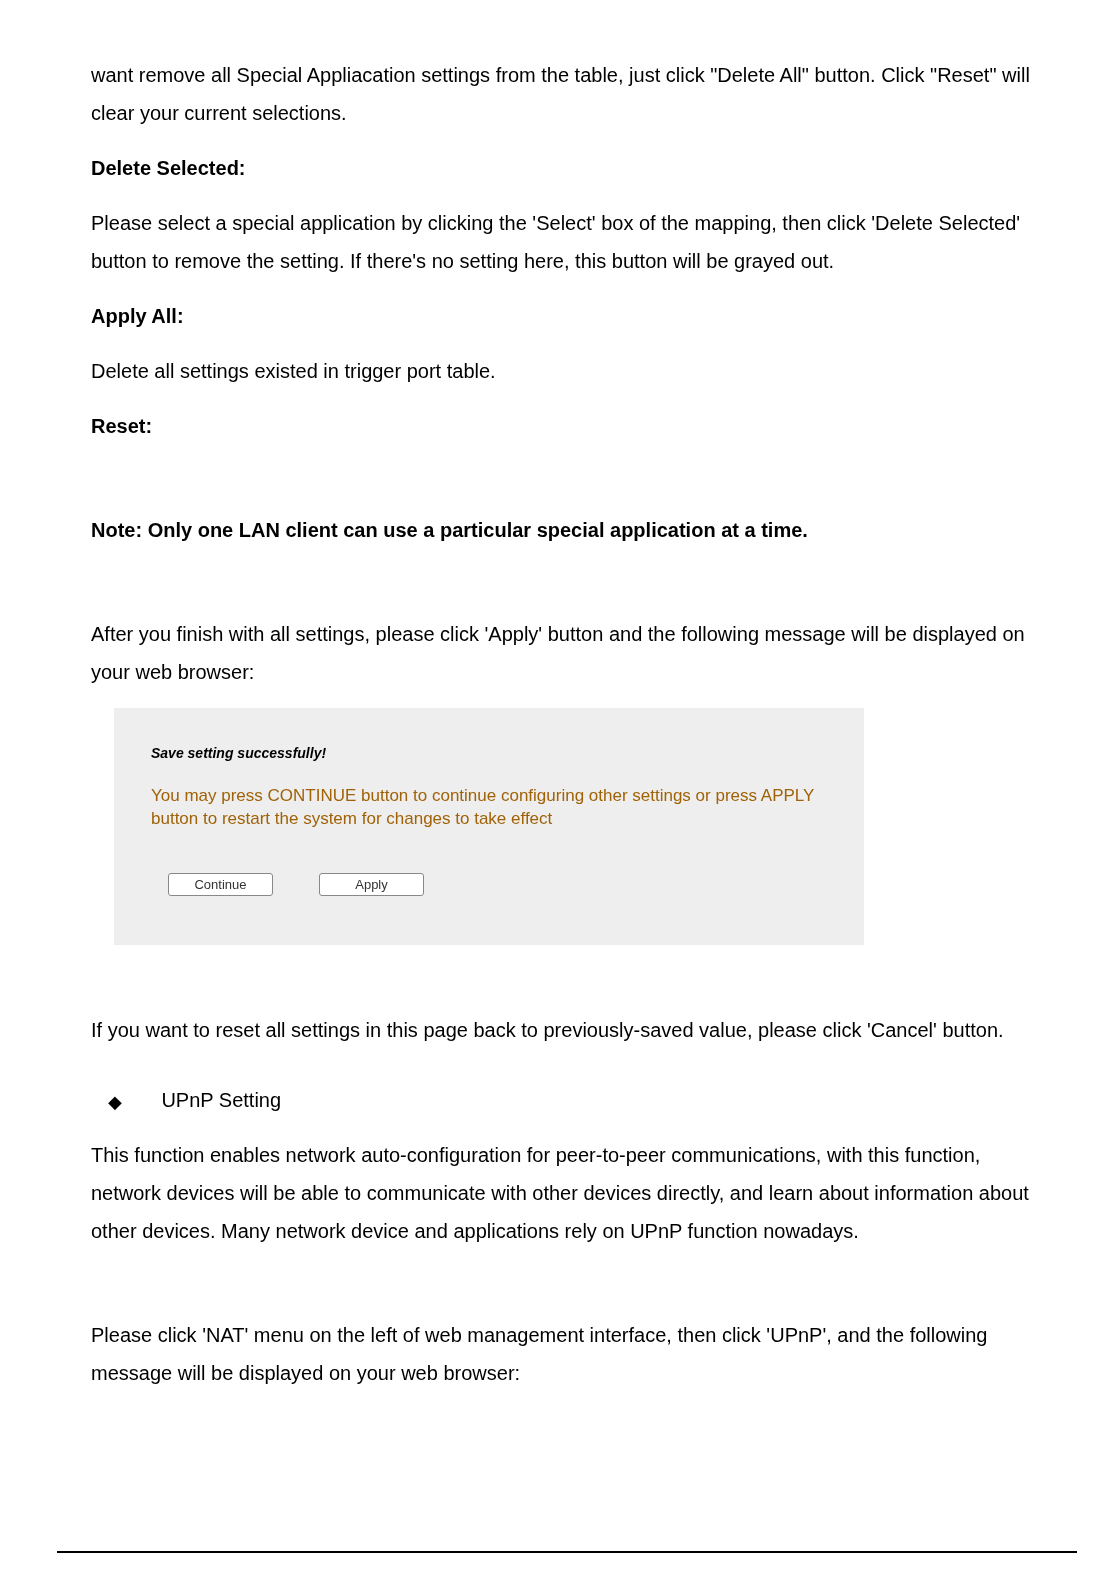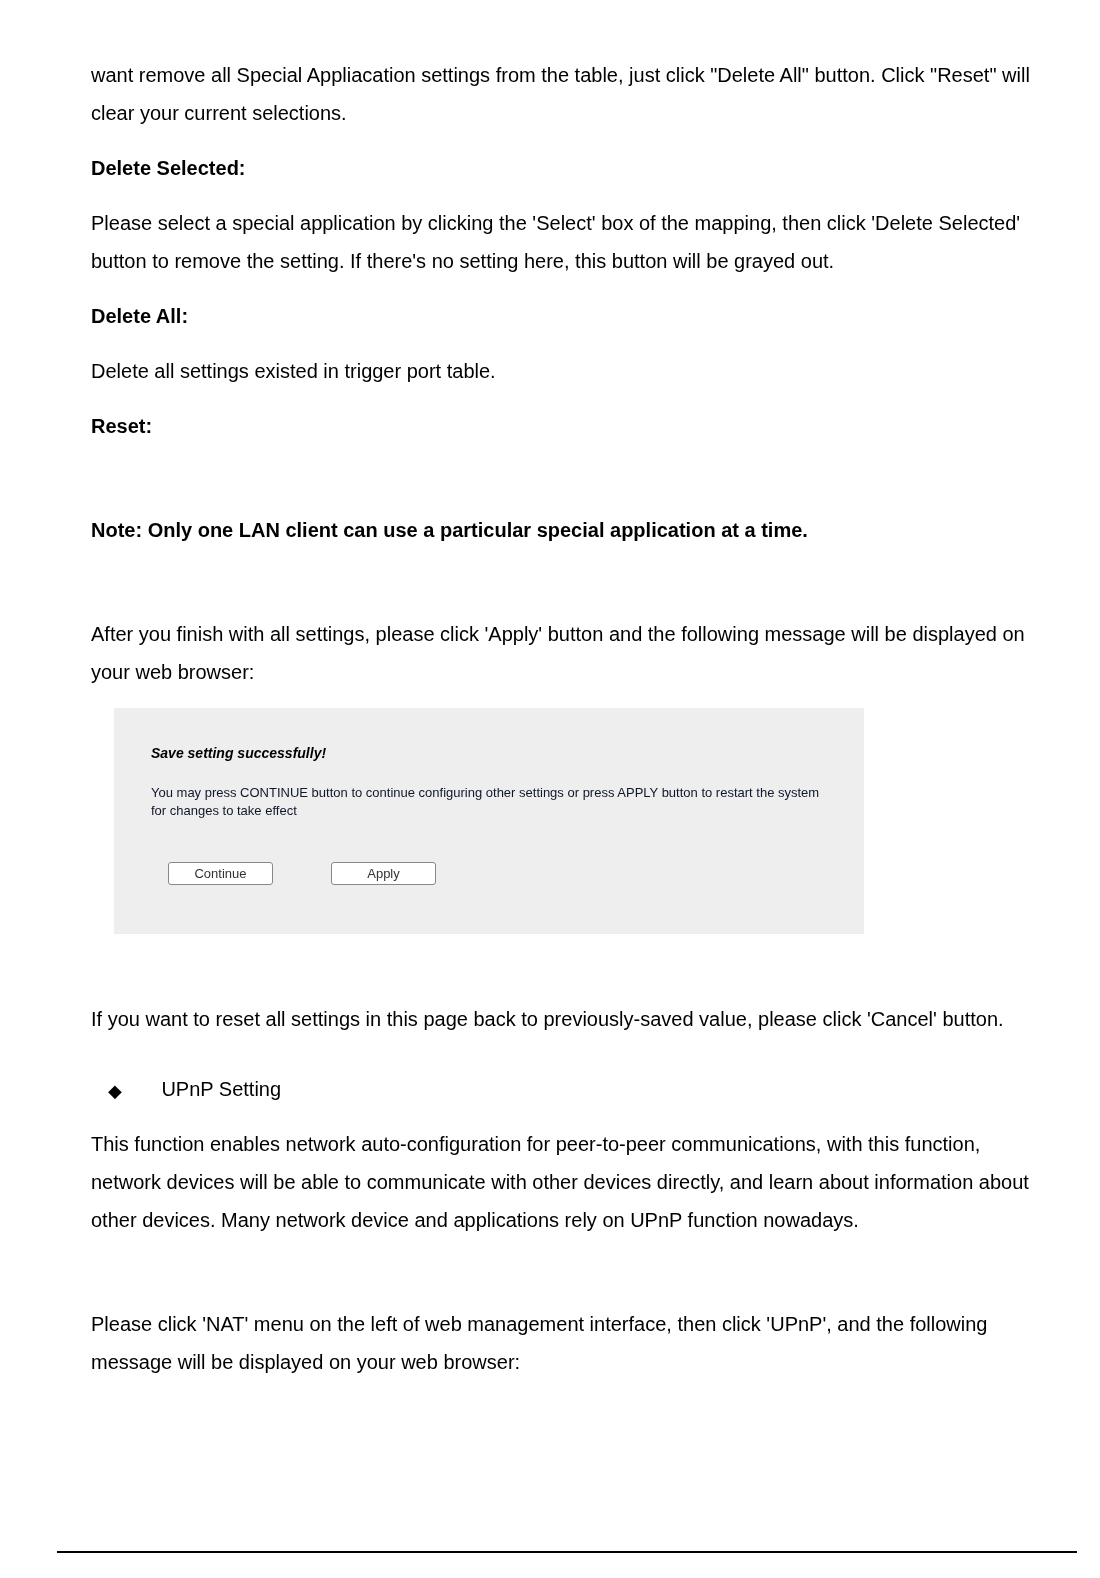--- a/index.html
+++ b/index.html
@@ -28,28 +28,28 @@
       font-family: Arial, sans-serif;
     }
     .dialog-title {
       font-weight: bold;
       font-style: italic;
       font-size: 14px;
       color: #000;
       margin-bottom: 10px;
     }
     .dialog-text {
-      font-size: 13px;
-      color: #0f172a;
+      font-size: 17px;
+      color: #a16207;
       line-height: 1.4;
       margin-bottom: 25px;
     }
     .dialog-buttons {
       display: flex;
-      gap: 24px;
+      gap: 12px;
     }
     .dialog-btn {
       background: #fff;
       border: 1px solid #888;
       border-radius: 3px;
       padding: 3px 0;
       width: 105px;
       font-size: 13px;
       font-family: Arial, sans-serif;
       text-align: center;
@@ -83,21 +83,21 @@
   </style>
 </head>
 <body>
 
 <div class="content">
   <p>want remove all Special Appliacation settings from the table, just click "Delete All" button. Click "Reset" will clear your current selections.</p>
 
   <p class="para-bold">Delete Selected:</p>
   <p>Please select a special application by clicking the 'Select' box of the mapping, then click 'Delete Selected' button to remove the setting. If there's no setting here, this button will be grayed out.</p>
 
-  <p class="para-bold">Delete All:</p>
+  <p class="para-bold">Apply All:</p>
   <p>Delete all settings existed in trigger port table.</p>
 
   <p class="para-bold">Reset:</p>
 
   <div class="spacer"></div>
 
   <p class="para-bold">Note: Only one LAN client can use a particular special application at a time.</p>
 
   <div class="spacer"></div>
 

